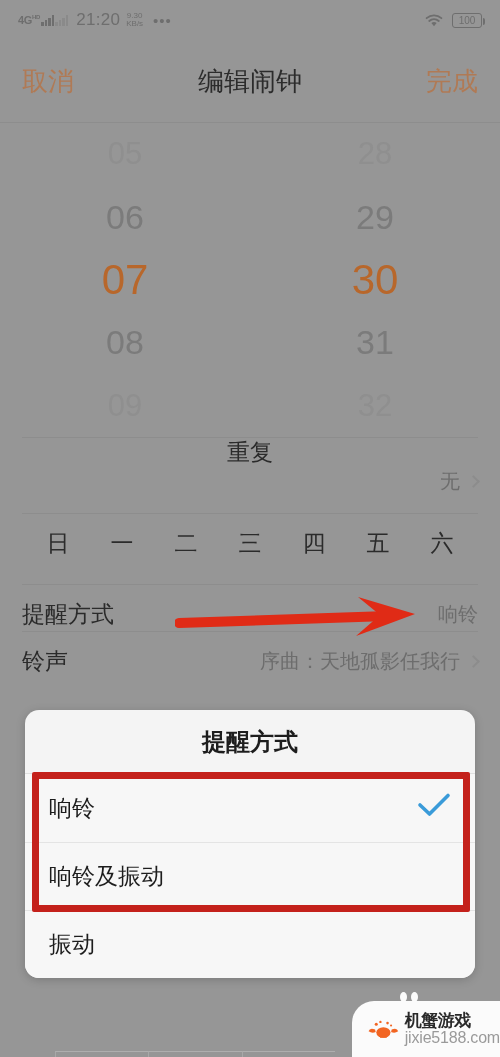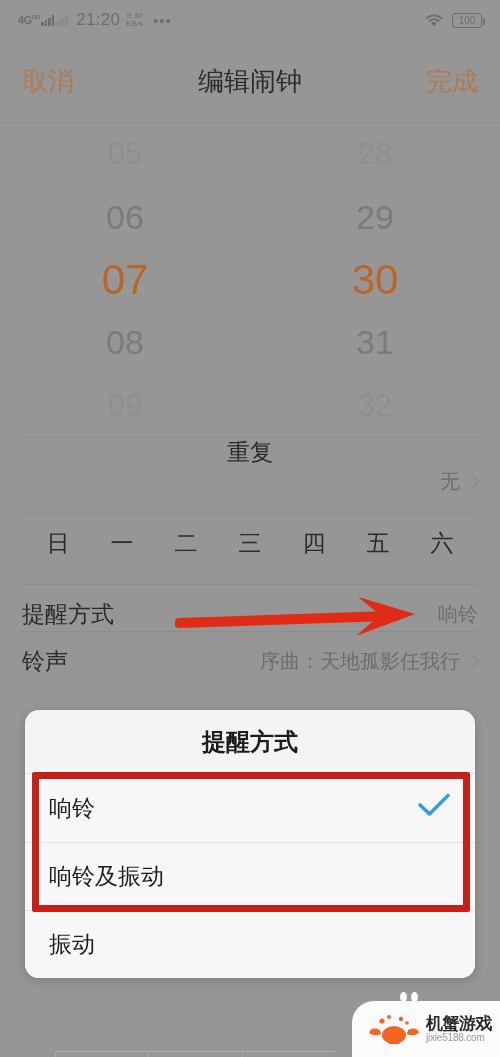--- a/index.html
+++ b/index.html
@@ -116,21 +116,21 @@
   .arrow { position:absolute; left:175px; top:596px; pointer-events:none; }
 
   
   .watermark {
     position:absolute; left:352px; top:1001px; width:148px; height:56px;
     background:#fbfbfb; border-radius:22px 0 0 0;
     display:flex; align-items:center; padding-left:16px; gap:6px;
   }
   .wm-text { display:flex; flex-direction:column; line-height:1.06; }
   .wm-name { font-size:17px; font-weight:bold; color:#2a2a2a; letter-spacing:-.5px; }
-  .wm-url { font-size:10px; color:#9a9a9a; letter-spacing:-.2px; }
+  .wm-url { font-size:16px; color:#9a9a9a; letter-spacing:-.2px; }
   .wm-ears { position:absolute; left:48px; top:-9px; display:flex; gap:4px; }
   .wm-ears i { width:7px; height:10px; background:#fbfbfb; border-radius:50%; display:block; }
 
   .bottom-strip {
     position:absolute; left:55px; bottom:0; width:280px; height:6px;
     display:flex; gap:0;
   }
   .bottom-strip i { flex:1; border-left:1px solid #a8a8a8; border-top:1px solid #aeaeae; display:block; }
 </style>
 </head>

